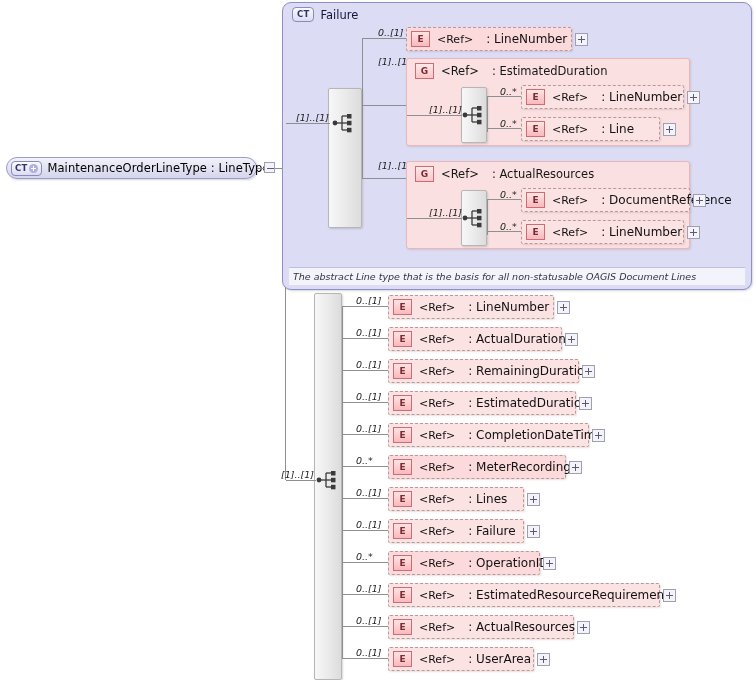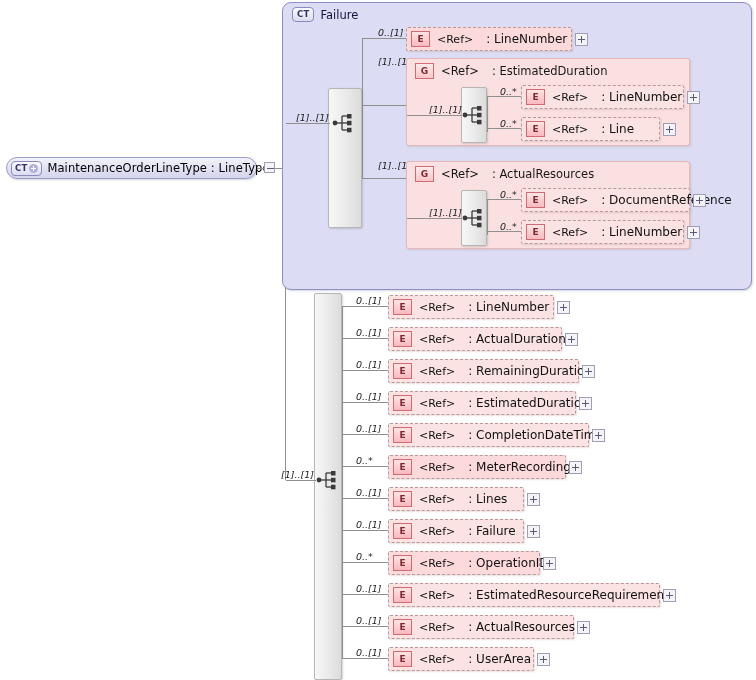--- a/index.html
+++ b/index.html
@@ -129,20 +129,21 @@
 
   <div class="abs vline" style="left:285px;top:120px;height:360px;"></div>
 
   <div class="abs ctbox" style="left:282px;top:2px;width:470px;height:288px;">
 
     <div class="cthead">
       <span class="badge-ct" style="padding:0 4px;">CT</span>
       <span>Failure</span>
     </div>
 
+    <div class="annot">The abstract Line type that is the basis for all non-statusable OAGIS Document Lines</div>
   </div>
 
   <div class="abs seqbar" style="left:328px;top:88px;width:34px;height:140px;"></div>
   <div class="abs mult" style="left:296px;top:112px;">[1]..[1]</div>
   <div class="abs hline" style="left:286px;top:123px;width:44px;"></div>
 
   <svg class="seqicon" style="left:332px;top:113px;" viewBox="0 0 24 20">
     <circle cx="3" cy="10" r="2.4" fill="#3a3a3a"></circle>
     <line x1="5" y1="10" x2="10" y2="10" stroke="#3a3a3a" stroke-width="1.3"></line>
     <line x1="10" y1="3" x2="10" y2="17" stroke="#3a3a3a" stroke-width="1.3"></line>

